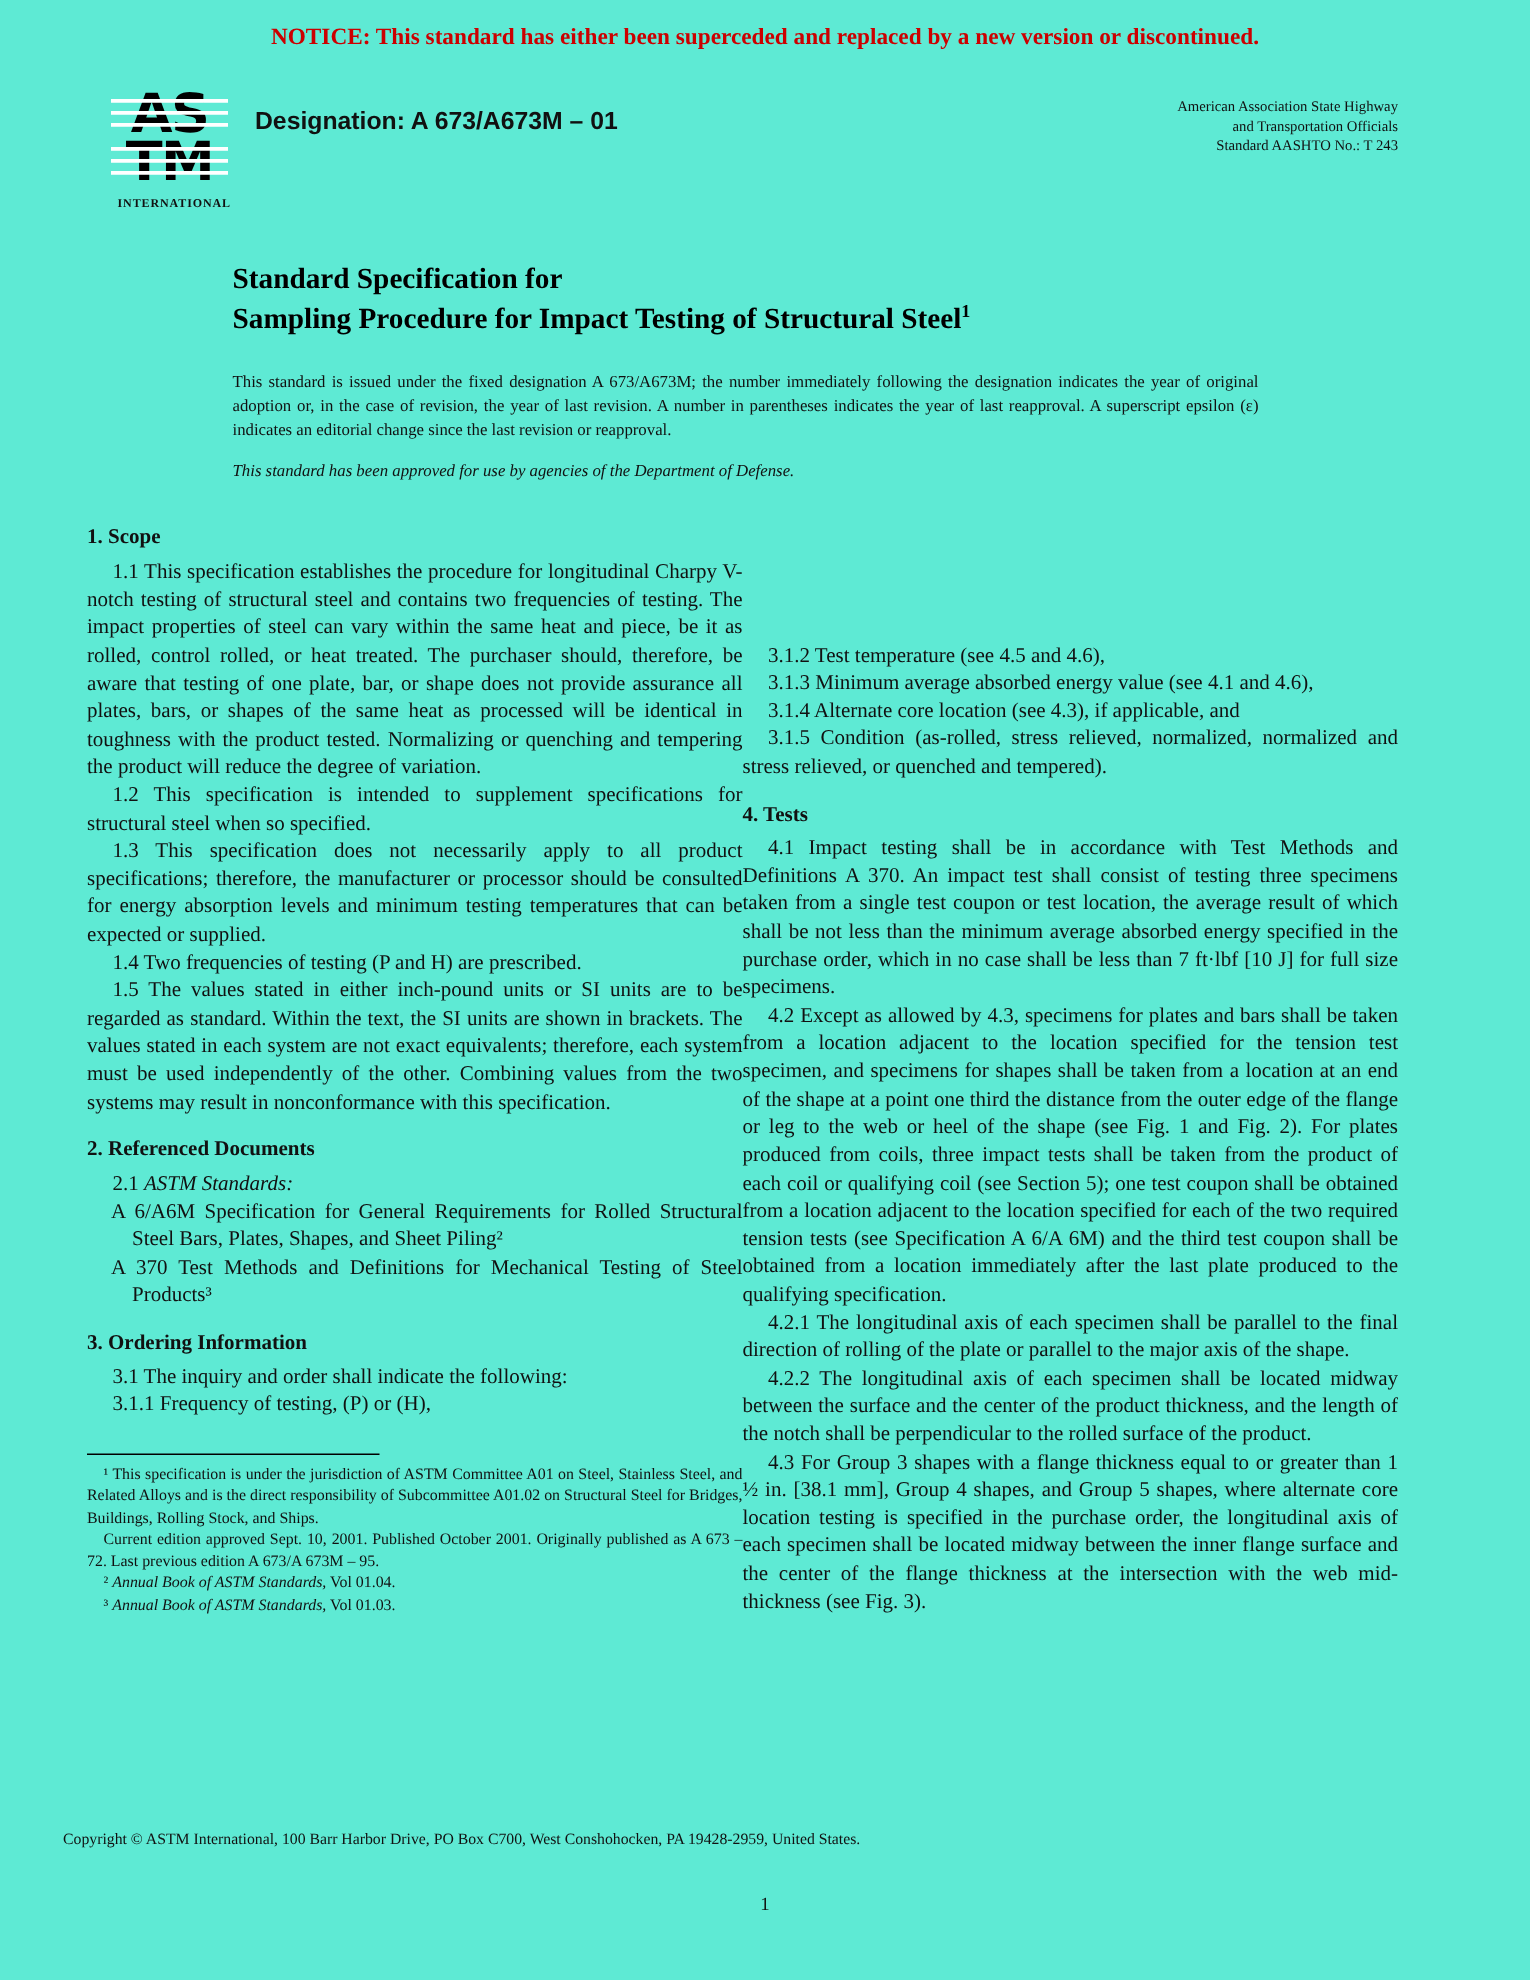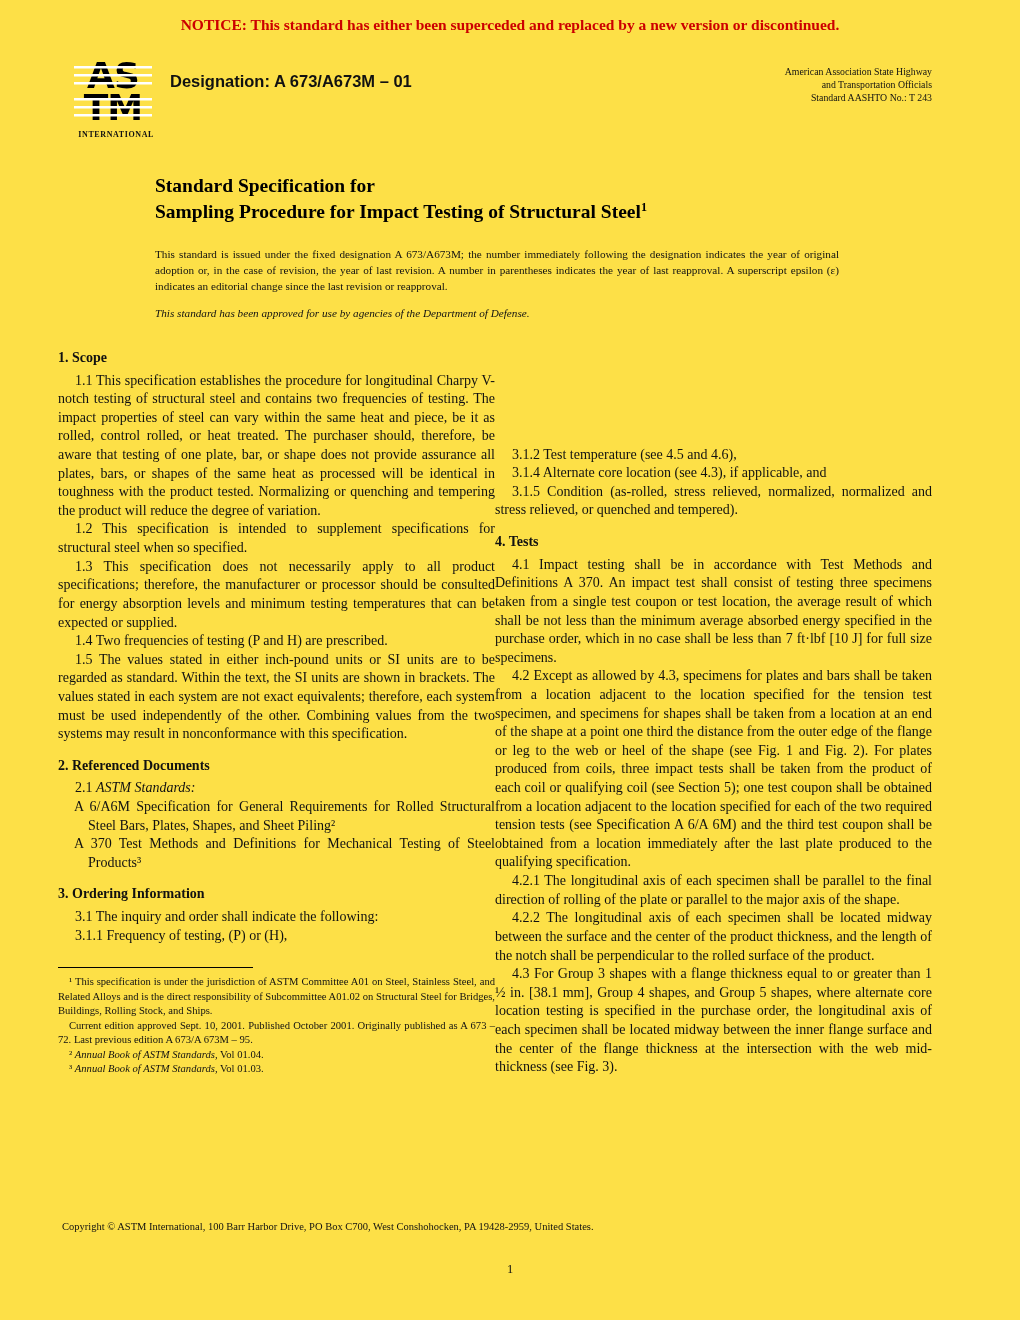--- a/index.html
+++ b/index.html
@@ -2,21 +2,21 @@
 <html><head>
 <meta charset="utf-8">
 <style>
   * { margin: 0; padding: 0; box-sizing: border-box; }
   html, body { background: #ffffff; }
   .page {
     position: relative;
     width: 1020px;
     height: 1320px;
     margin: 0 auto;
-    background: #fde047;
+    background: #5eead4;
     color: #111;
     font-family: "Liberation Serif", serif;
     overflow: hidden;
   }
   .notice {
     margin-top: 13px;
     text-align: center;
     font-weight: bold;
     font-size: 15.5px;
     line-height: 1.5;
@@ -98,21 +98,21 @@
   }
   .fn-rule {
     width: 195px;
     border-top: 1px solid #000;
     margin-bottom: 7px;
   }
   .fn { text-indent: 11px; }
   .italic { font-style: italic; }
   .copyright {
     position: absolute;
-    left: 62px;
+    left: 42px;
     top: 1221px;
     font-size: 10.5px;
   }
   .pageno {
     position: absolute;
     left: 0; right: 0;
     top: 1262px;
     text-align: center;
     font-size: 12.5px;
   }
@@ -179,20 +179,21 @@
         <div class="fn-rule"></div>
         <div class="fn">¹ This specification is under the jurisdiction of ASTM Committee A01 on Steel, Stainless Steel, and Related Alloys and is the direct responsibility of Subcommittee A01.02 on Structural Steel for Bridges, Buildings, Rolling Stock, and Ships.</div>
         <div class="fn">Current edition approved Sept. 10, 2001. Published October 2001. Originally published as A 673 – 72. Last previous edition A 673/A 673M – 95.</div>
         <div class="fn"><span>² </span><span class="italic">Annual Book of ASTM Standards,</span><span> Vol 01.04.</span></div>
         <div class="fn"><span>³ </span><span class="italic">Annual Book of ASTM Standards,</span><span> Vol 01.03.</span></div>
       </div>
     </div>
 
     <div class="col">
       <div class="para">3.1.2 Test temperature (see 4.5 and 4.6),</div>
+      <div class="para">3.1.3 Minimum average absorbed energy value (see 4.1 and 4.6),</div>
       <div class="para">3.1.4 Alternate core location (see 4.3), if applicable, and</div>
       <div class="para">3.1.5 Condition (as-rolled, stress relieved, normalized, normalized and stress relieved, or quenched and tempered).</div>
       <div class="sect-heading">4. Tests</div>
       <div class="para">4.1 Impact testing shall be in accordance with Test Methods and Definitions A 370. An impact test shall consist of testing three specimens taken from a single test coupon or test location, the average result of which shall be not less than the minimum average absorbed energy specified in the purchase order, which in no case shall be less than 7 ft·lbf [10 J] for full size specimens.</div>
       <div class="para">4.2 Except as allowed by 4.3, specimens for plates and bars shall be taken from a location adjacent to the location specified for the tension test specimen, and specimens for shapes shall be taken from a location at an end of the shape at a point one third the distance from the outer edge of the flange or leg to the web or heel of the shape (see Fig. 1 and Fig. 2). For plates produced from coils, three impact tests shall be taken from the product of each coil or qualifying coil (see Section 5); one test coupon shall be obtained from a location adjacent to the location specified for each of the two required tension tests (see Specification A 6/A 6M) and the third test coupon shall be obtained from a location immediately after the last plate produced to the qualifying specification.</div>
       <div class="para">4.2.1 The longitudinal axis of each specimen shall be parallel to the final direction of rolling of the plate or parallel to the major axis of the shape.</div>
       <div class="para">4.2.2 The longitudinal axis of each specimen shall be located midway between the surface and the center of the product thickness, and the length of the notch shall be perpendicular to the rolled surface of the product.</div>
       <div class="para">4.3 For Group 3 shapes with a flange thickness equal to or greater than 1 ½ in. [38.1 mm], Group 4 shapes, and Group 5 shapes, where alternate core location testing is specified in the purchase order, the longitudinal axis of each specimen shall be located midway between the inner flange surface and the center of the flange thickness at the intersection with the web mid-thickness (see Fig. 3).</div>
     </div>
 

